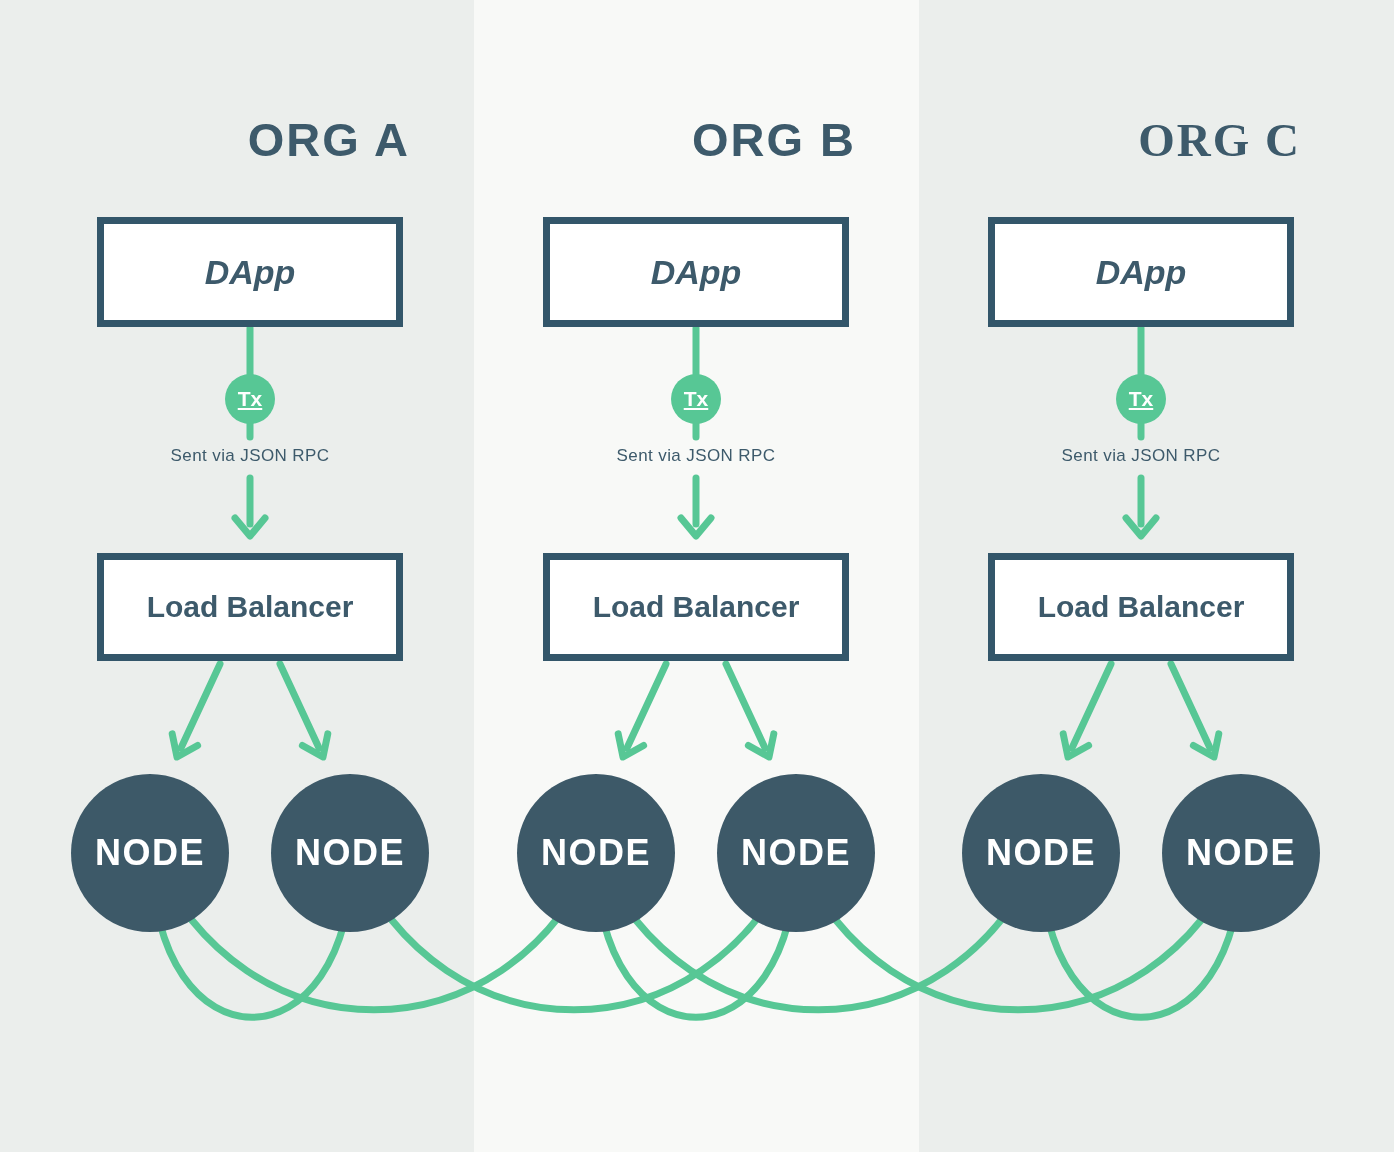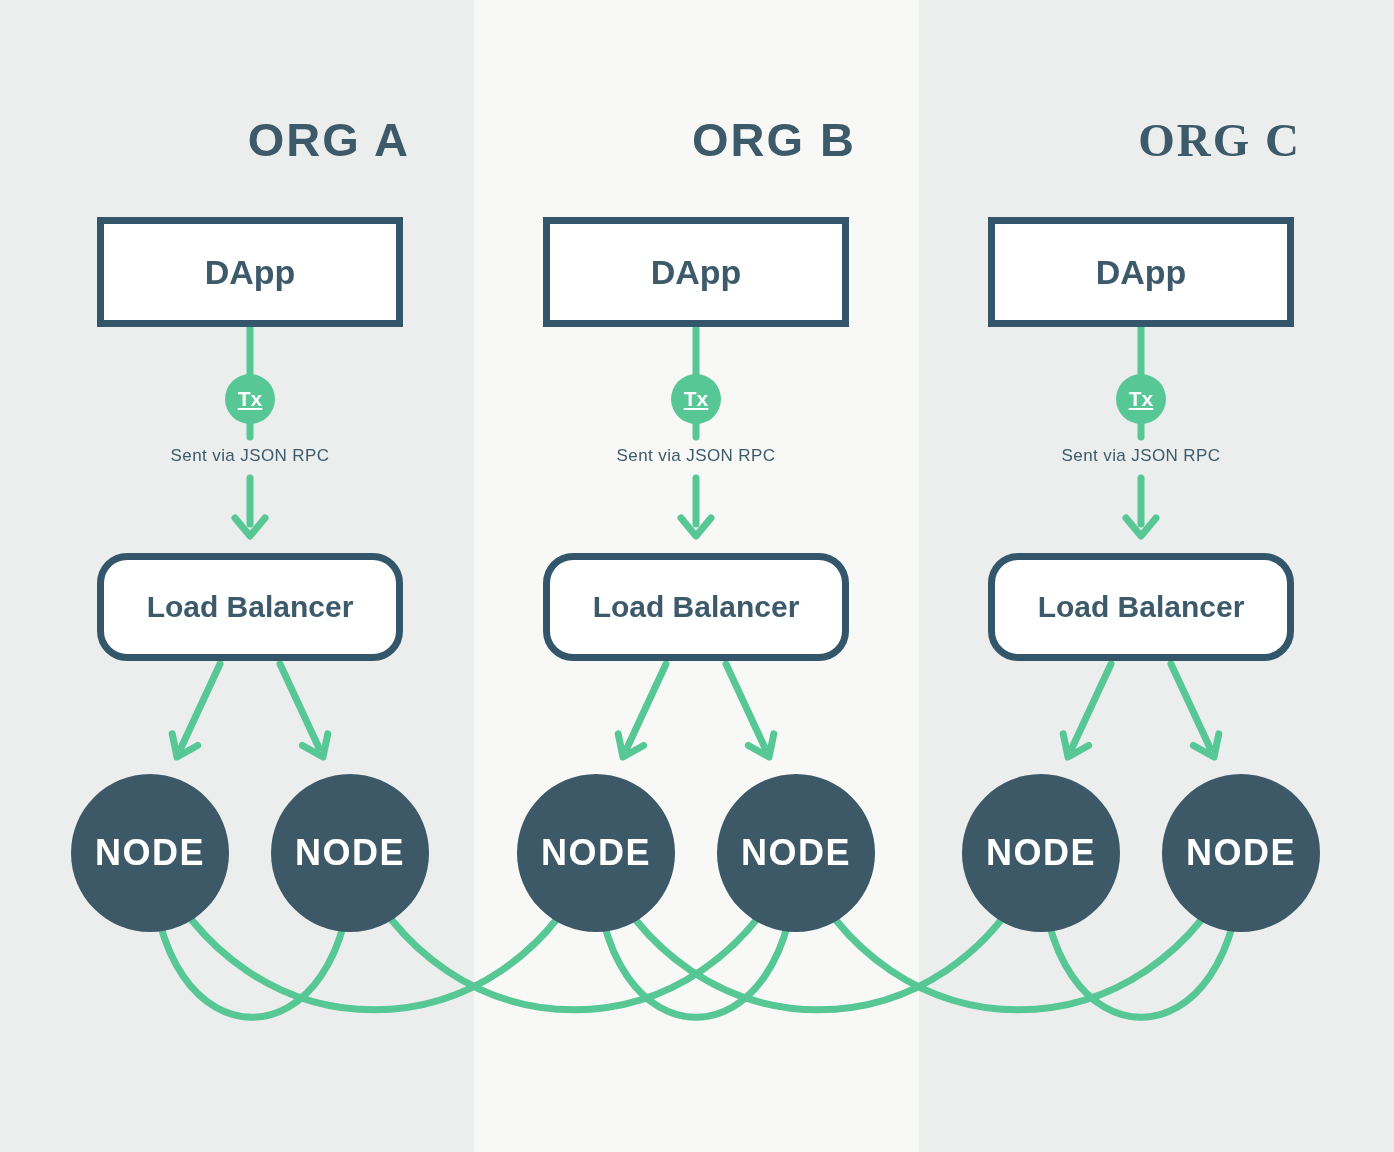--- a/index.html
+++ b/index.html
@@ -32,22 +32,22 @@
     position:absolute;top:112px;width:320px;height:56px;
     text-align:right;font-size:47px;font-weight:bold;letter-spacing:2px;
     color:var(--ink);line-height:56px;
   }
   .box{
     position:absolute;width:306px;box-sizing:border-box;
     border:7px solid var(--box-border);background:var(--box-bg);
     display:flex;align-items:center;justify-content:center;
     color:var(--ink);font-weight:bold;
   }
-  .box.dapp{top:217px;height:110px;font-size:34px;}
-  .box.lb{top:553px;height:108px;font-size:30px;border-radius:30px;}
+  .box.dapp{top:217px;height:110px;font-size:34px;font-style:italic;}
+  .box.lb{top:553px;height:108px;font-size:30px;}
   .tx-badge{
     position:absolute;top:374px;width:50px;height:50px;border-radius:50%;
     background:var(--green);color:#ffffff;font-size:21px;font-weight:bold;
     display:flex;align-items:center;justify-content:center;text-decoration:underline;
   }
   .rpc-label{
     position:absolute;top:441px;width:340px;height:30px;text-align:center;
     font-size:17px;letter-spacing:0.4px;color:var(--ink);line-height:30px;
   }
   .node{

